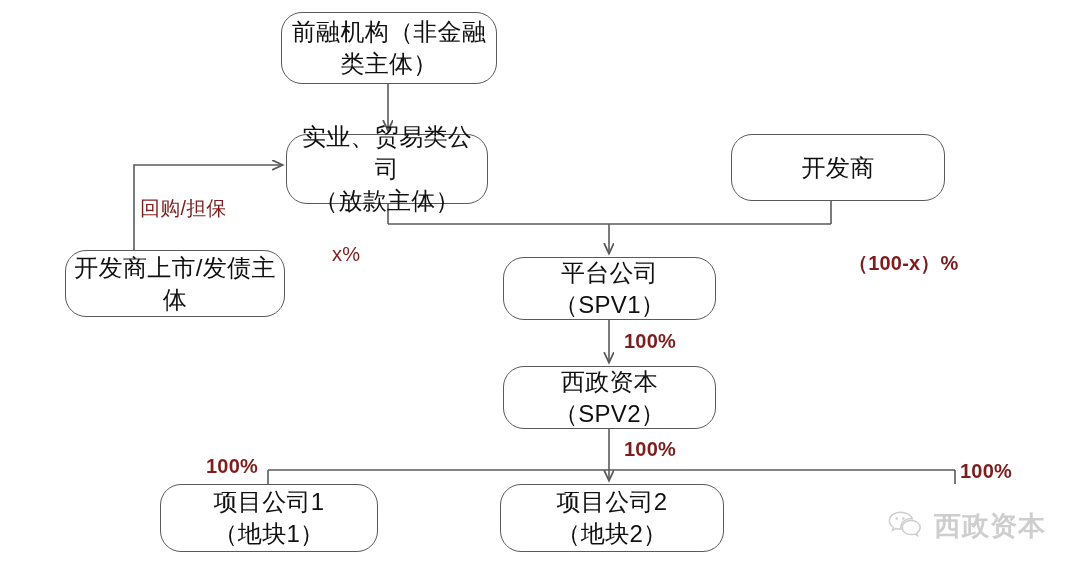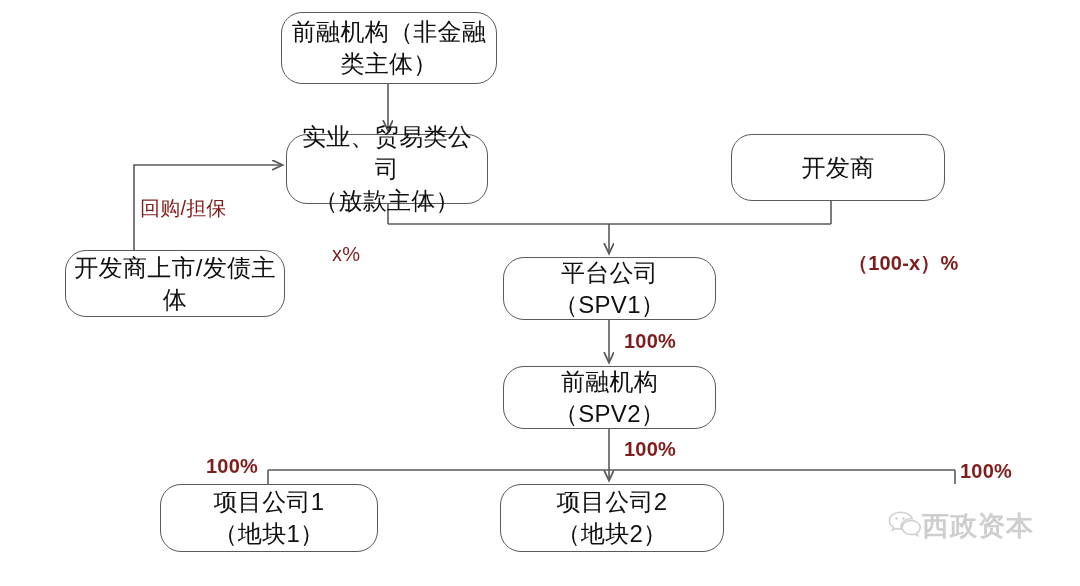--- a/index.html
+++ b/index.html
@@ -49,21 +49,21 @@
     letter-spacing: 0.2px;
     white-space: nowrap;
     background: transparent;
   }
   .edge-label.plain { font-weight: 500; }
   
   #watermark {
     position: absolute;
     display: flex;
     align-items: center;
-    gap: 0;
+    gap: 12px;
     opacity: 0.42;
     pointer-events: none;
   }
   #watermark .wm-text {
     font-size: 27px;
     font-weight: 700;
     color: #8c8c8c;
     letter-spacing: 1px;
   }
 </style>
@@ -118,21 +118,21 @@
     <span>开发商</span>
   </div>
   <div class="node" style="left: 24px; top: 250px; width: 220px; height: 67px; margin-left: 41px;">
     <span>开发商上市/发债主
 体</span>
   </div>
   <div class="node" style="left: 503px; top: 257px; width: 213px; height: 63px; justify-content: flex-end;">
     <span>平台公司（SPV1）</span>
   </div>
   <div class="node" style="left: 503px; top: 366px; width: 213px; height: 63px;">
-    <span>前融机构（SPV2）</span>
+    <span>西政资本（SPV2）</span>
   </div>
   <div class="node" style="left: 160px; top: 484px; width: 218px; height: 68px;">
     <span>项目公司1
 （地块1）</span>
   </div>
   <div class="node" style="left: 500px; top: 484px; width: 224px; height: 68px;">
     <span>项目公司2
 （地块2）</span>
   </div>
 

